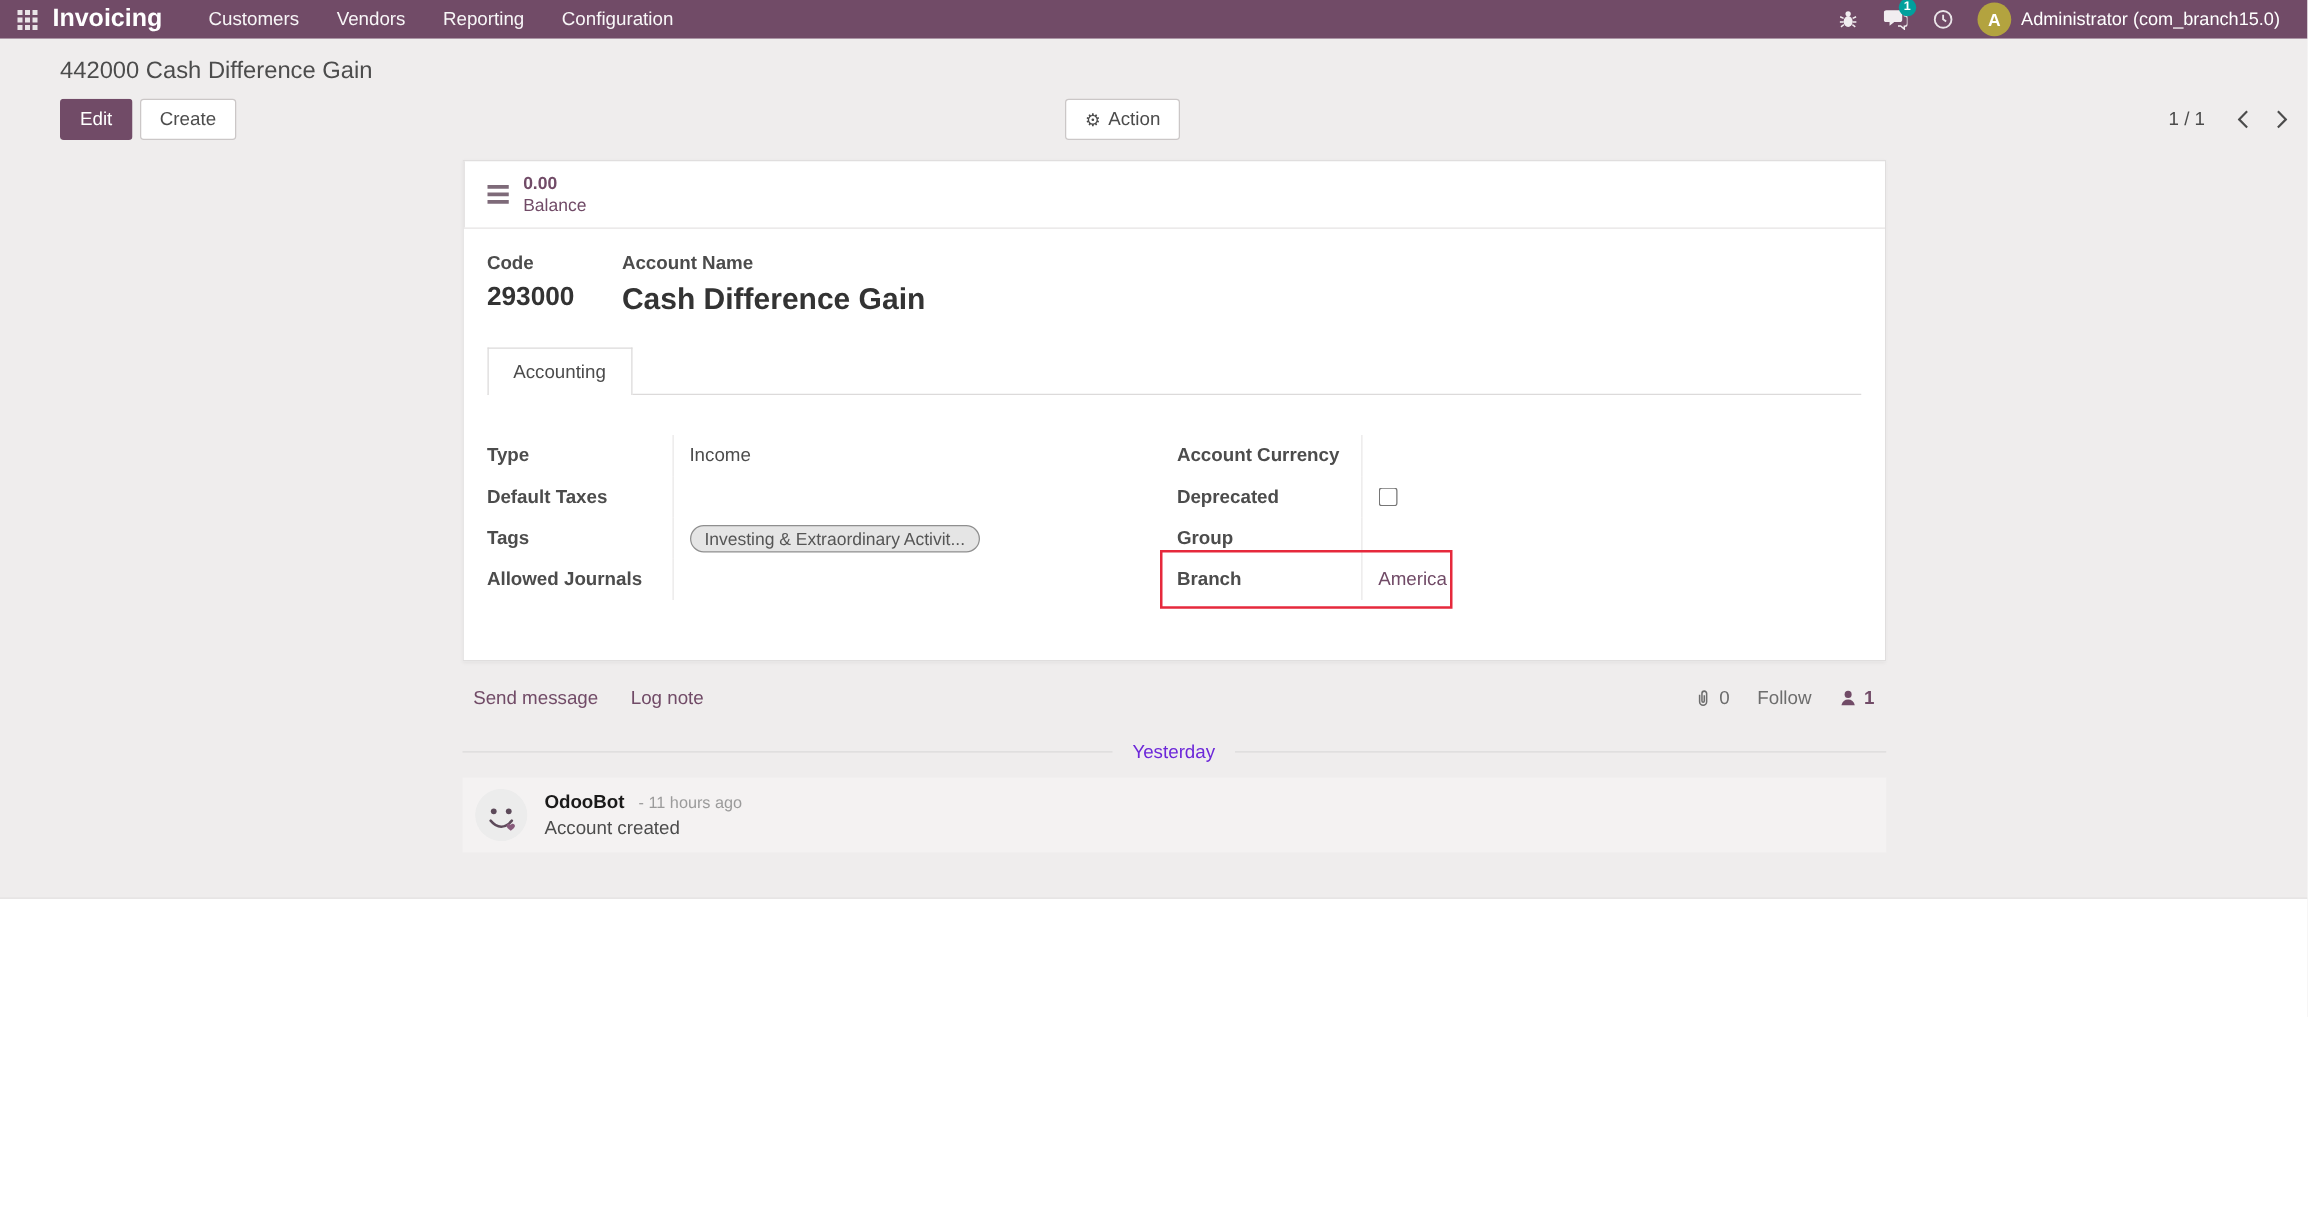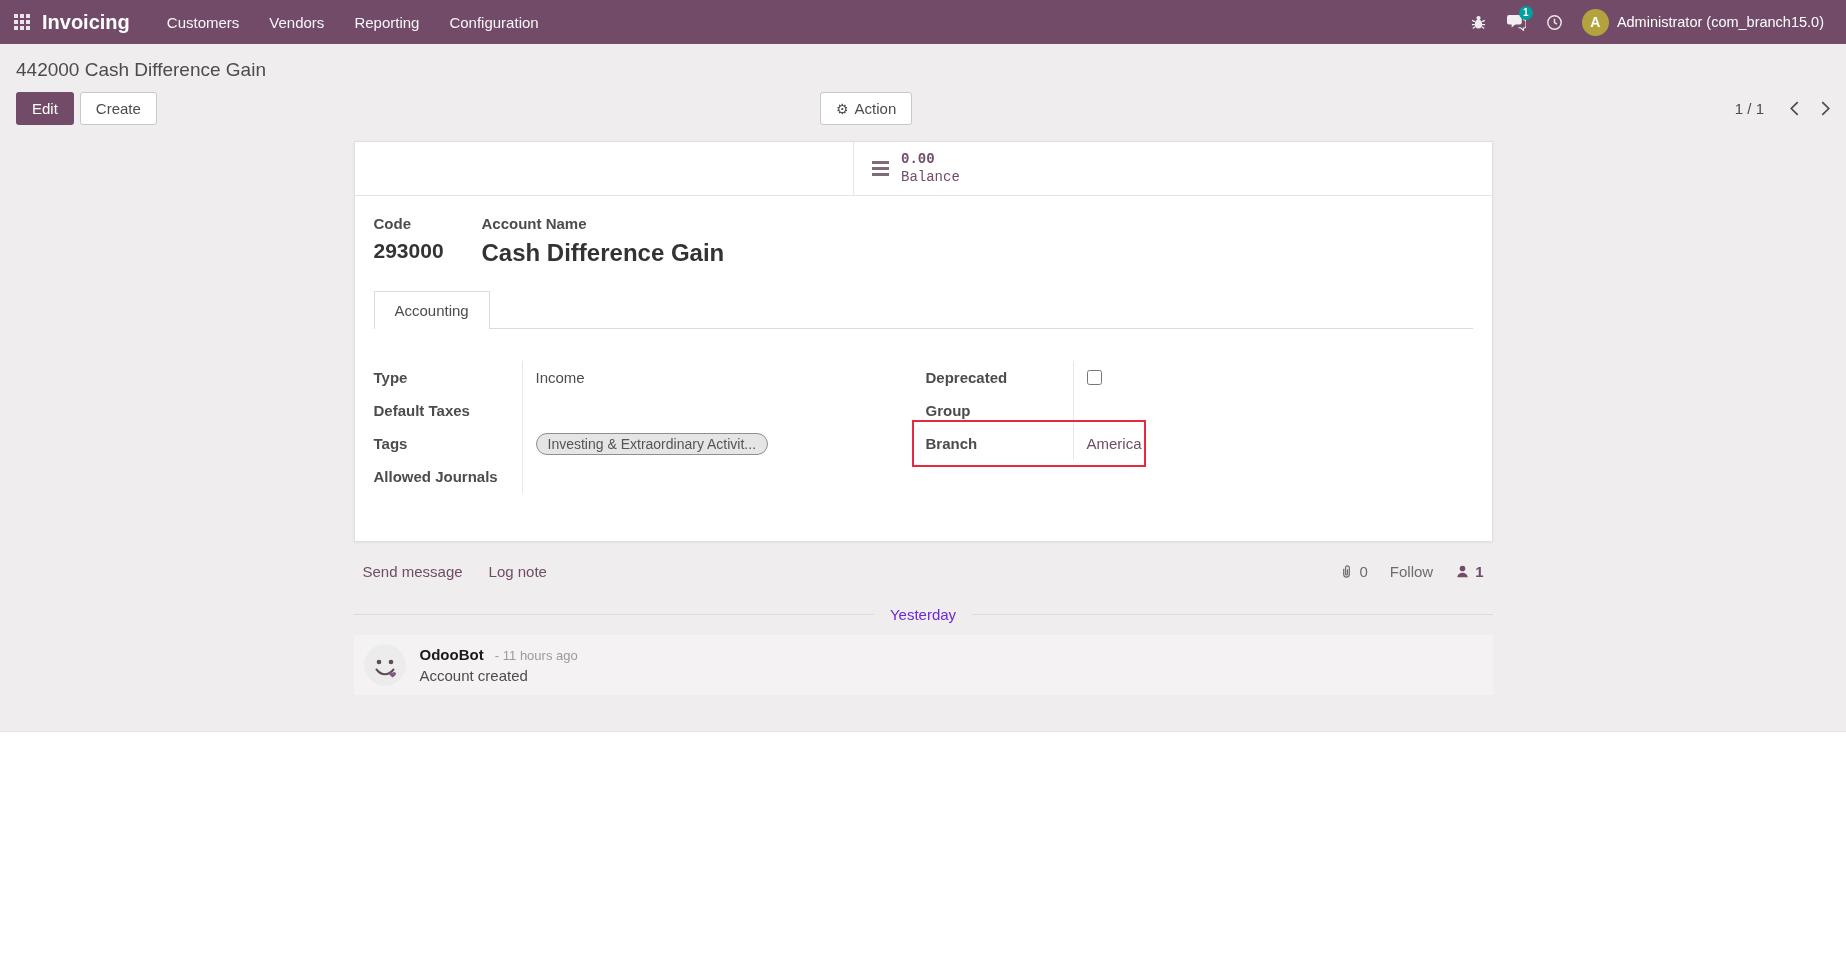--- a/index.html
+++ b/index.html
@@ -6,21 +6,21 @@
   html,body { width: 1846px; height: 968px; }
   body {
     font-family: "Liberation Sans", sans-serif;
     background: #ffffff;
     color: #4c4c4c;
     overflow: hidden;
   }
 
   
   .topnav {
-    height: 44px;
+    height: 31px;
     background: #714B67;
     display: flex;
     align-items: center;
     padding: 0 14px;
     color: #fff;
   }
   .apps-icon { display: grid; grid-template-columns: repeat(3,4px); grid-auto-rows: 4px; gap: 2px; margin-right: 12px; cursor: pointer; }
   .apps-icon i { background: rgba(255,255,255,.85); display: block; }
   .app-name { font-size: 20px; font-weight: 700; margin-right: 22px; cursor: pointer; }
   .nav-menu { display: flex; height: 100%; }
@@ -31,39 +31,39 @@
     position: absolute; top: 5px; right: 3px;
     background: #00a09d; color: #fff;
     font-size: 10px; line-height: 14px; min-width: 14px; height: 14px;
     border-radius: 8px; text-align: center; padding: 0 3px; font-weight: 700;
   }
   .user-block { display: flex; align-items: center; gap: 8px; padding: 0 8px; cursor: pointer; height: 43px; }
   .avatar { width: 27px; height: 27px; border-radius: 50%; background: #b3a33f; color: #fff; font-size: 14px; font-weight: 700; display: flex; align-items: center; justify-content: center; }
   .user-name { font-size: 14.5px; }
 
   
-  .content { background: #efeded; height: 688px; overflow: hidden; border-bottom: 1px solid #e3e1e1; }
+  .content { background: #efeded; height: 688px; overflow: hidden; border-bottom: 1px solid #e3e1e1; padding-left: 32px; }
 
   .breadcrumb-row { padding: 15px 16px 2px; }
   .breadcrumb { font-size: 19px; color: #4c4c4c; }
 
   .control-panel { display: flex; align-items: center; padding: 9px 16px 16px; position: relative; }
   .btn { font-size: 15px; padding: 7px 15px; border-radius: 3px; border: 1px solid transparent; cursor: pointer; font-family: inherit; }
   .btn-primary { background: #714B67; color: #fff; }
   .btn-secondary { background: #fff; border-color: #cbc7c7; color: #4c4c4c; margin-left: 6px; }
   .action-btn { position: absolute; left: 820px; background: #fff; border: 1px solid #cbc7c7; color: #4c4c4c; display: flex; align-items: center; gap: 6px; }
   .gear-glyph { font-size: 14px; line-height: 1; }
   .pager { margin-left: auto; display: flex; align-items: center; gap: 26px; }
   .pager-value { font-size: 15px; color: #4c4c4c; }
   .pager-arrows { display: flex; gap: 22px; align-items: center; }
   .pager-arrow { cursor: pointer; display: flex; align-items: center; }
 
   
   .form-card { width: 1139px; margin: 0 auto; background: #fff; border: 1px solid #e0dede; box-shadow: 0 1px 3px rgba(0,0,0,.05); }
-  .card-header { display: flex; justify-content: center; border-bottom: 1px solid #e6e4e4; font-family: Liberation Mono, monospace; }
+  .card-header { display: flex; justify-content: flex-start; border-bottom: 1px solid #e6e4e4; }
   .stat-button { display: flex; align-items: center; gap: 12px; padding: 9px 18px; border-left: 1px solid #e6e4e4; cursor: pointer; min-width: 140px; }
   .bars-icon { display: flex; flex-direction: column; gap: 3px; }
   .bars-icon i { width: 17px; height: 3px; background: #7e6a79; display: block; }
   .stat-text { display: flex; flex-direction: column; line-height: 1.25; }
   .stat-value { color: #714B67; font-size: 14px; font-weight: 700; }
   .stat-label { color: #714B67; font-size: 14px; }
 
   .sheet { padding: 19px 19px 48px; }
   .title-section { display: flex; }
   .code-col { width: 108px; flex-shrink: 0; }
@@ -234,20 +234,24 @@
             </span>
           </div>
           <div class="frow">
             <span class="frow-label">Allowed Journals</span>
             <span class="frow-value"></span>
           </div>
         </div>
 
         <div class="group-right">
           <div class="frow">
+            <span class="frow-label">Account Currency</span>
+            <span class="frow-value"></span>
+          </div>
+          <div class="frow">
             <span class="frow-label">Deprecated</span>
             <span class="frow-value">
               <input type="checkbox" class="checkbox" style="">
             </span>
           </div>
           <div class="frow">
             <span class="frow-label">Group</span>
             <span class="frow-value"></span>
           </div>
           <div class="frow">

